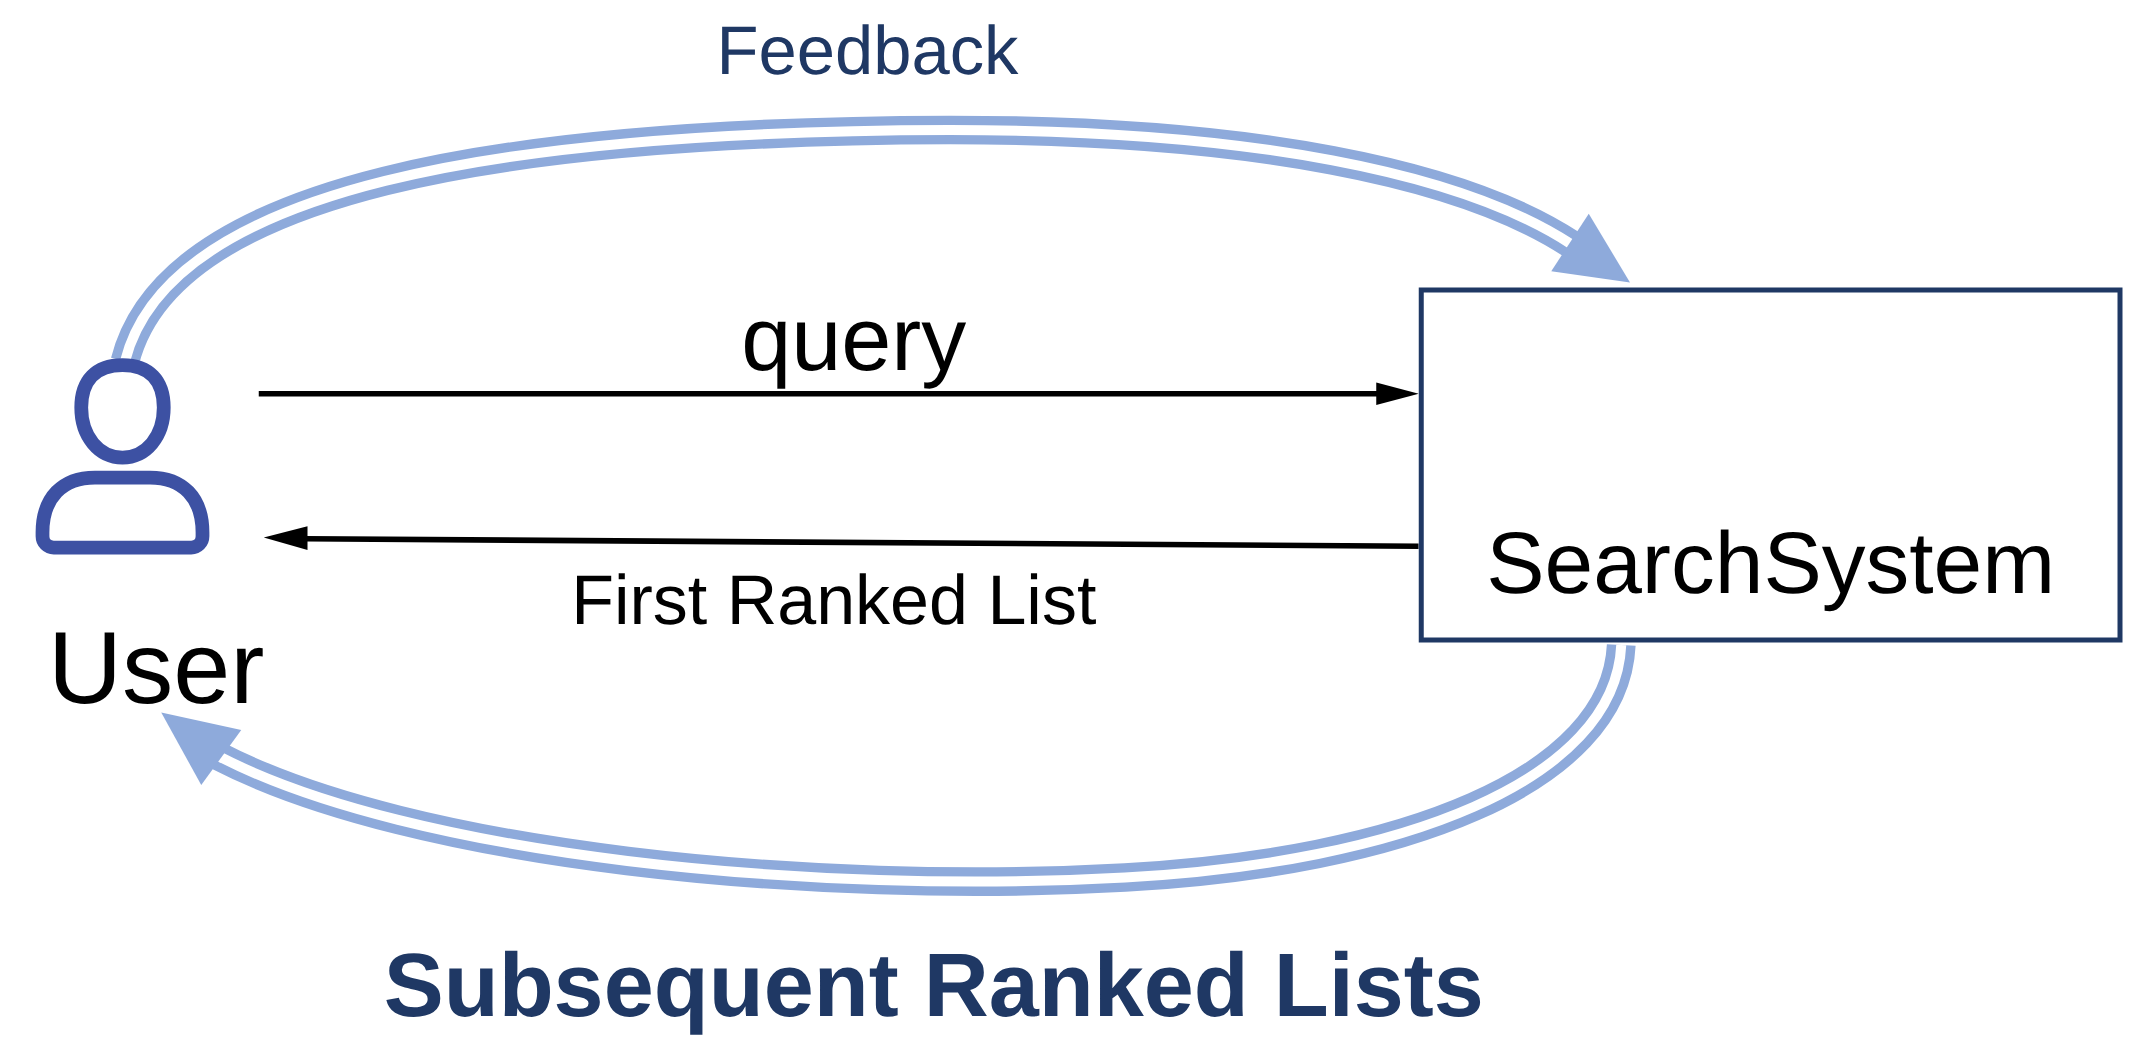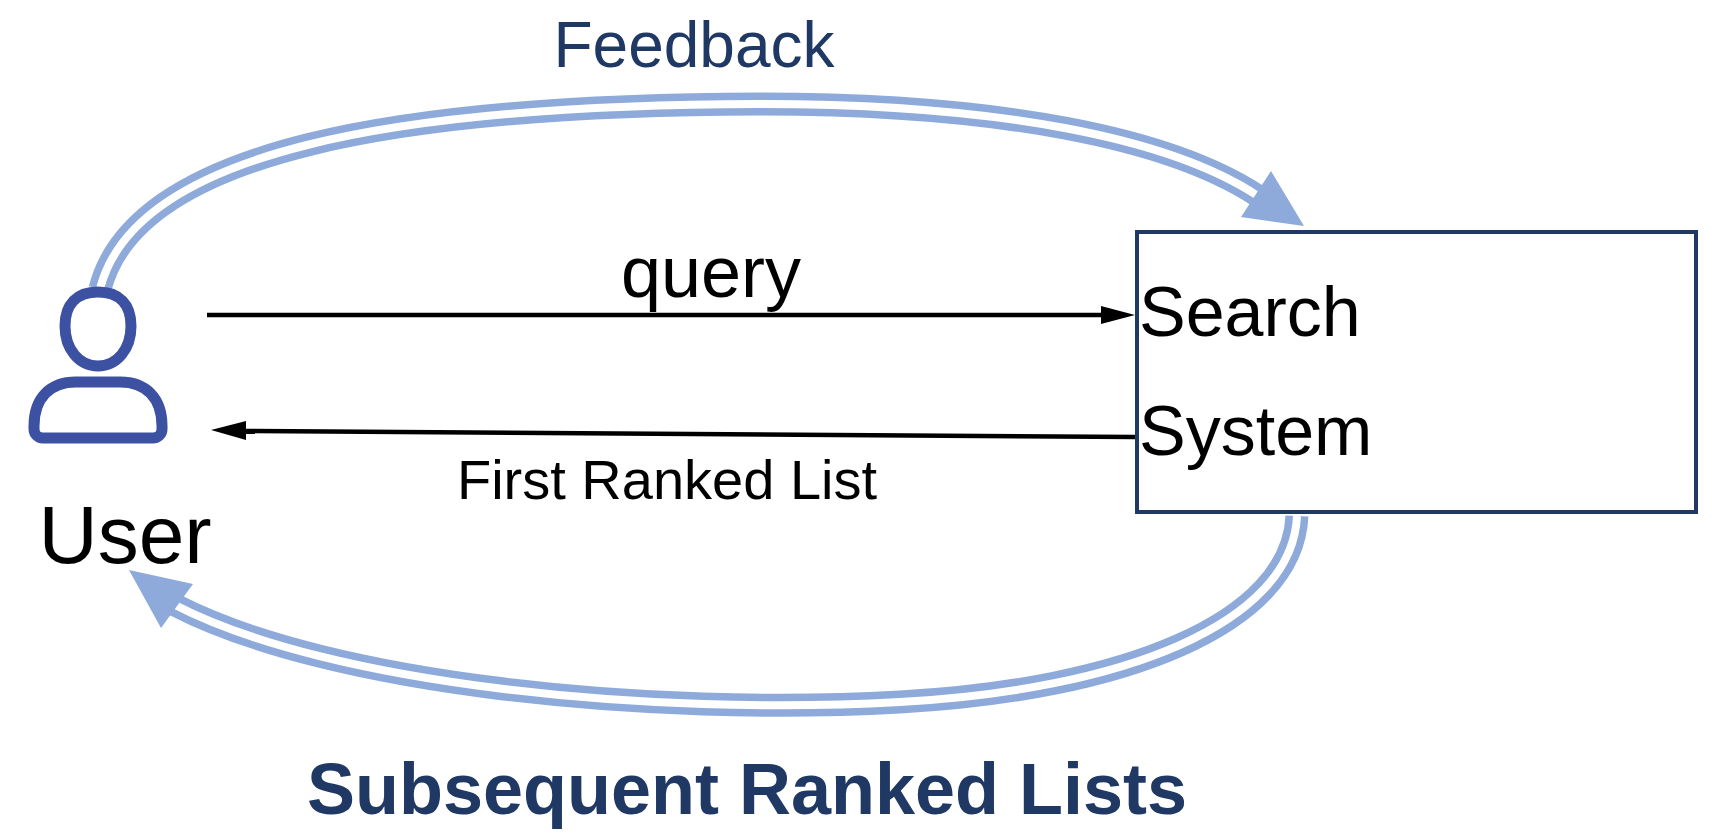--- a/index.html
+++ b/index.html
@@ -48,36 +48,36 @@
     overflow: visible;
   }
   .node-box {
     position: absolute;
     left: 1135px; top: 230px;
     width: 563px; height: 284px;
     background: var(--background);
     border: 4px solid var(--navy);
     z-index: 2;
     display: flex;
-    flex-direction: column;
-    align-items: flex-start;
+    flex-direction: row;
+    align-items: flex-end;
     justify-content: center;
     font-size: 70px;
     line-height: 1.7;
     color: var(--text-black);
     text-align: center;
   }
   .label {
     position: absolute;
     z-index: 3;
     white-space: nowrap;
     transform: translateX(-50%);
   }
-  .label-feedback   { left: 694px; top: 8px;   font-size: 64px; color: var(--navy); }
-  .label-query      { left: 711px; top: 231px; font-size: 72px; color: var(--text-black); }
+  .label-feedback   { left: 694px; top: 8px;   font-size: 55px; color: var(--navy); }
+  .label-query      { left: 683px; top: 231px; font-size: 72px; color: var(--text-black); }
   .label-first      { left: 667px; top: 447px; font-size: 56px; color: var(--text-black); }
   .label-user       { left: 125px; top: 459px; font-size: 82px; color: var(--text-black); margin-top: 29px; }
   .label-subsequent { left: 747px; top: 748px; font-size: 72px; color: var(--navy); font-weight: bold; }
 </style>
 </head>
 <body>
 
 <div class="canvas">
 
   <svg class="arrows-layer" viewBox="0 0 1712 834" xmlns="http://www.w3.org/2000/svg">

